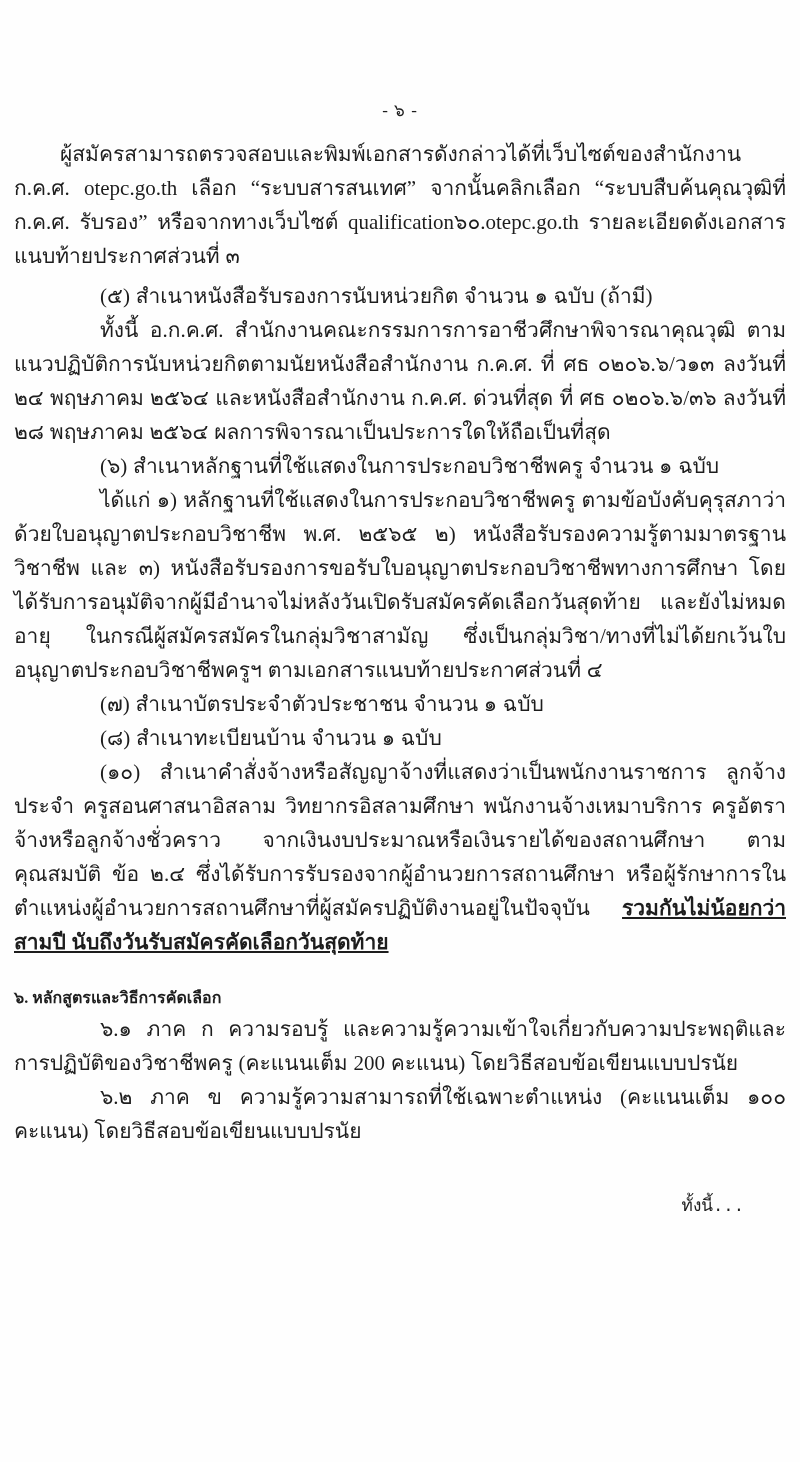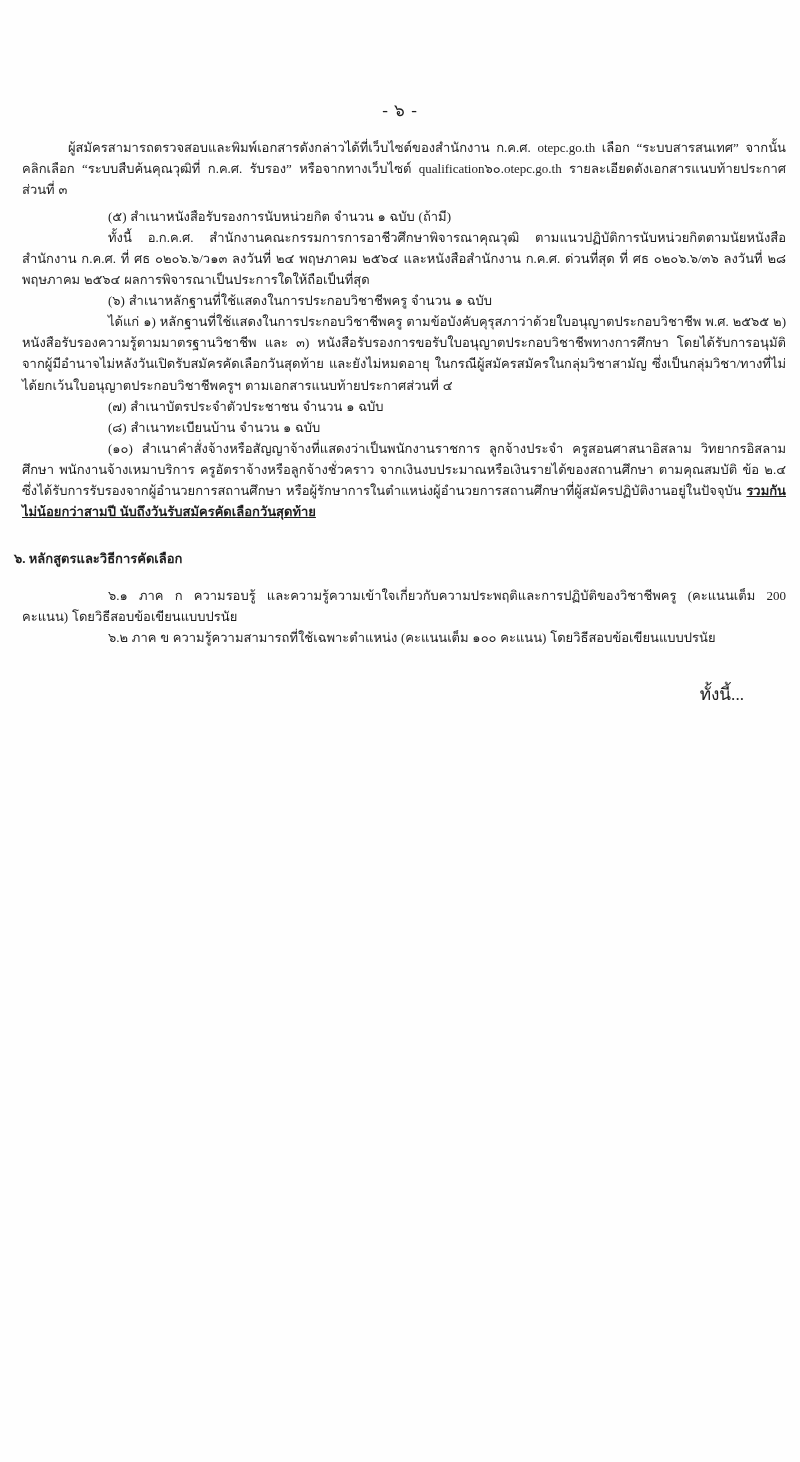--- a/index.html
+++ b/index.html
@@ -26,48 +26,49 @@
     text-align: center;
     font-size: 17px;
     margin-top: 96px;
     margin-bottom: 14px;
     letter-spacing: 1px;
   }
   .body-text {
     padding: 0 14px 0 14px;
   }
   p {
-    margin: 0 0 0 8px;
-    font-size: 13px;
+    margin: 0 0 0 0;
+    font-size: 21px;
     line-height: 1.62;
     text-align: justify;
     text-justify: inter-word;
     word-spacing: 0.5px;
   }
   p.indent {
     text-indent: 46px;
   }
   p.indent-big {
     text-indent: 86px;
   }
   .section-head {
-    font-size: 13px;
+    font-size: 16px;
     font-weight: bold;
     margin-top: 26px;
-    margin-bottom: 16px;
+    margin-bottom: 2px;
   }
   .underline-bold {
     text-decoration: underline;
     font-weight: bold;
   }
   .closing {
     text-align: right;
     font-size: 17.2px;
-    margin-top: 32px;
+    margin-top: 43px;
     padding-right: 42px;
+    font-family: Liberation Mono, monospace;
   }
   .spacer-sm { height: 6px; }
 </style>
 </head>
 <body>
 
 <div class="page">
 
   <div class="page-number">- ๖ -</div>
 

